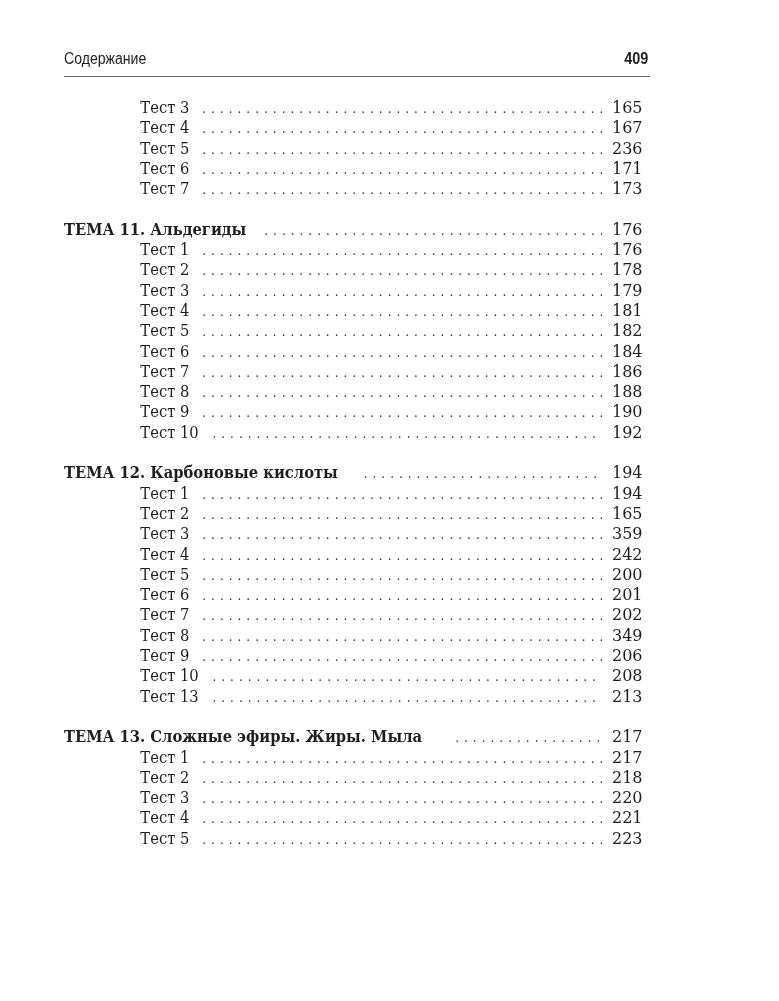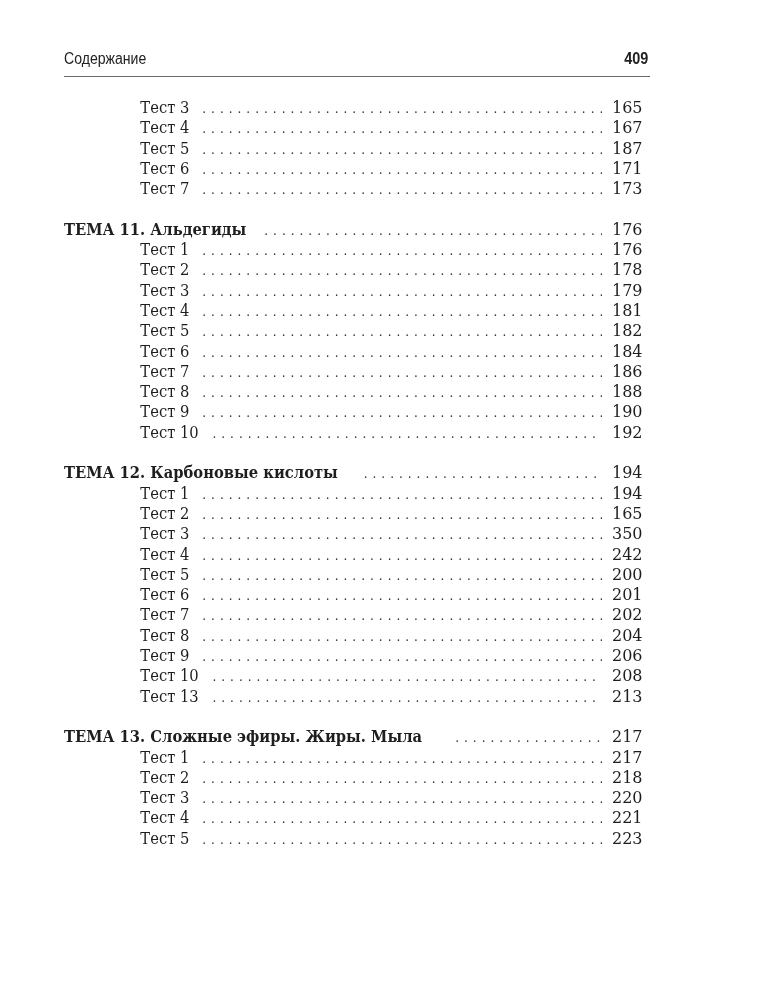--- a/index.html
+++ b/index.html
@@ -53,21 +53,21 @@
       <span class="page">165</span>
     </div>
   <div class="row test">
       <span class="label">Тест 4</span>
       <span class="leader"></span>
       <span class="page">167</span>
     </div>
   <div class="row test">
       <span class="label">Тест 5</span>
       <span class="leader"></span>
-      <span class="page">187</span>
+      <span class="page">236</span>
     </div>
   <div class="row test">
       <span class="label">Тест 6</span>
       <span class="leader"></span>
       <span class="page">171</span>
     </div>
   <div class="row test">
       <span class="label">Тест 7</span>
       <span class="leader"></span>
       <span class="page">173</span>
@@ -144,21 +144,21 @@
       <span class="page">194</span>
     </div>
   <div class="row test">
       <span class="label">Тест 2</span>
       <span class="leader"></span>
       <span class="page">165</span>
     </div>
   <div class="row test">
       <span class="label">Тест 3</span>
       <span class="leader"></span>
-      <span class="page">350</span>
+      <span class="page">359</span>
     </div>
   <div class="row test">
       <span class="label">Тест 4</span>
       <span class="leader"></span>
       <span class="page">242</span>
     </div>
   <div class="row test">
       <span class="label">Тест 5</span>
       <span class="leader"></span>
       <span class="page">200</span>
@@ -169,21 +169,21 @@
       <span class="page">201</span>
     </div>
   <div class="row test">
       <span class="label">Тест 7</span>
       <span class="leader"></span>
       <span class="page">202</span>
     </div>
   <div class="row test">
       <span class="label">Тест 8</span>
       <span class="leader"></span>
-      <span class="page">204</span>
+      <span class="page">349</span>
     </div>
   <div class="row test">
       <span class="label">Тест 9</span>
       <span class="leader"></span>
       <span class="page">206</span>
     </div>
   <div class="row test">
       <span class="label">Тест 10</span>
       <span class="leader"></span>
       <span class="page">208</span>

